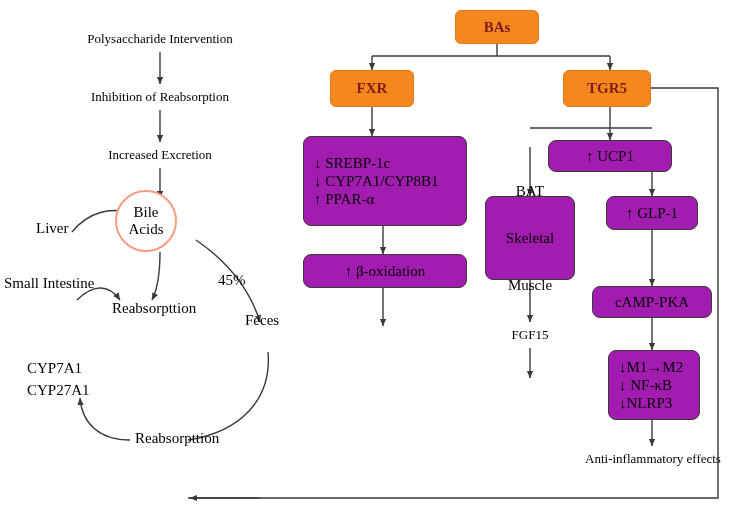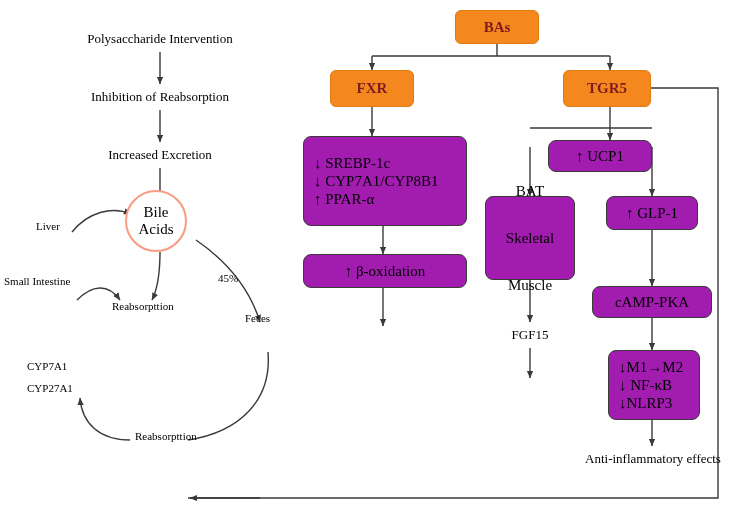--- a/index.html
+++ b/index.html
@@ -63,21 +63,21 @@
     width: 62px;
     height: 62px;
     border-radius: 50%;
     border: 2.2px solid #F79B82;
     background: #ffffff;
     font-size: 15px;
     line-height: 1.15;
   }
   .lbl {
     position: absolute;
-    font-size: 11px;
+    font-size: 15px;
     white-space: nowrap;
   }
 </style>
 </head>
 <body>
 
 <div id="canvas">
 
   <svg id="svg-layer" viewBox="0 0 742 511">
     <defs>
@@ -135,21 +135,21 @@
       <path d="M260,498 L190,498" marker-end="url(#ah)"></path>
     </g>
   </svg>
 
   <div class="node plain" style="left:40px; top:26px; width:240px; height:26px;">Polysaccharide Intervention</div>
 
   <div class="node plain" style="left:40px; top:84px; width:240px; height:26px;">Inhibition of Reabsorption</div>
 
   <div class="node plain" style="left:52px; top:142px; width:216px; height:26px;">Increased Excretion</div>
 
-  <div class="node bile-circle" style="left:125px; top:190px;">
+  <div class="node bile-circle" style="left:115px; top:190px;">
     <span>Bile</span>
     <span>Acids</span>
   </div>
 
   <div class="lbl" style="left:36px; top:220px;">Liver</div>
 
   <div class="lbl" style="left:4px; top:275px;">Small Intestine</div>
 
   <div class="lbl" style="left:112px; top:300px;">Reabsorpttion</div>
 
@@ -170,21 +170,21 @@
 
   <div class="node rbox rbox-left" style="left:303px; top:136px; width:164px; height:90px;">
     <span>↓ SREBP-1c</span>
     <span>↓ CYP7A1/CYP8B1</span>
     <span>↑ PPAR-α</span>
   </div>
 
   <div class="node rbox" style="left:303px; top:254px; width:164px; height:34px;">↑ β-oxidation</div>
 
 
-  <div class="node rbox" style="left:548px; top:140px; width:104px; height:32px;">↑ UCP1</div>
+  <div class="node rbox" style="left:548px; top:140px; width:124px; height:32px;">↑ UCP1</div>
 
   <div class="node rbox" style="left:485px; top:196px; width:90px; height:84px;gap:29px;">
     <span>BAT</span>
     <span>Skeletal</span>
     <span>Muscle</span>
   </div>
 
   <div class="node plain" style="left:490px; top:322px; width:80px; height:26px;">FGF15</div>
 
 

